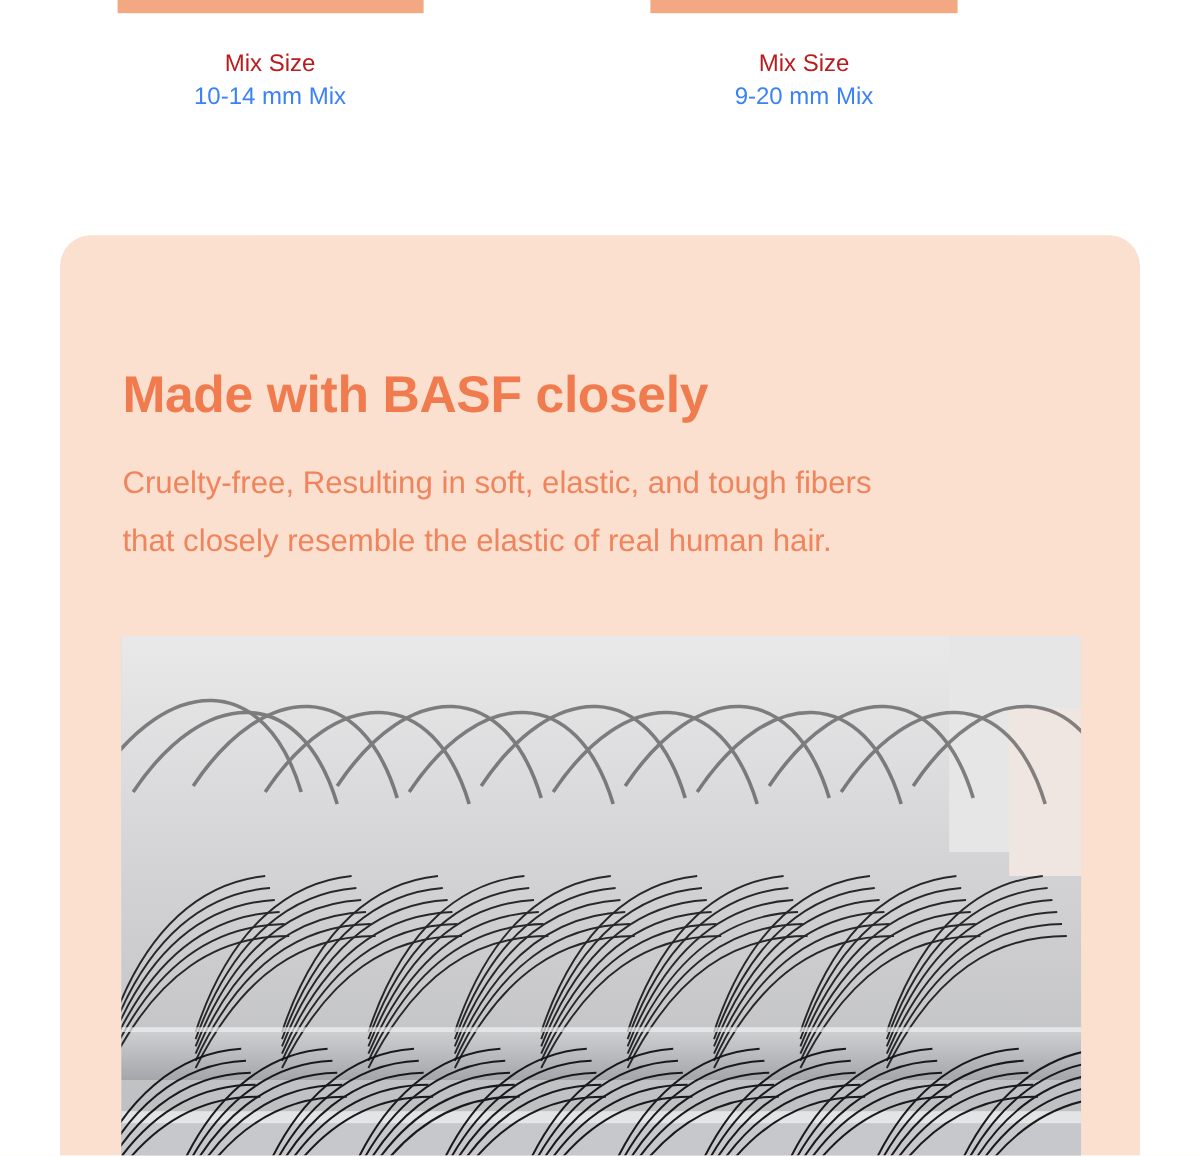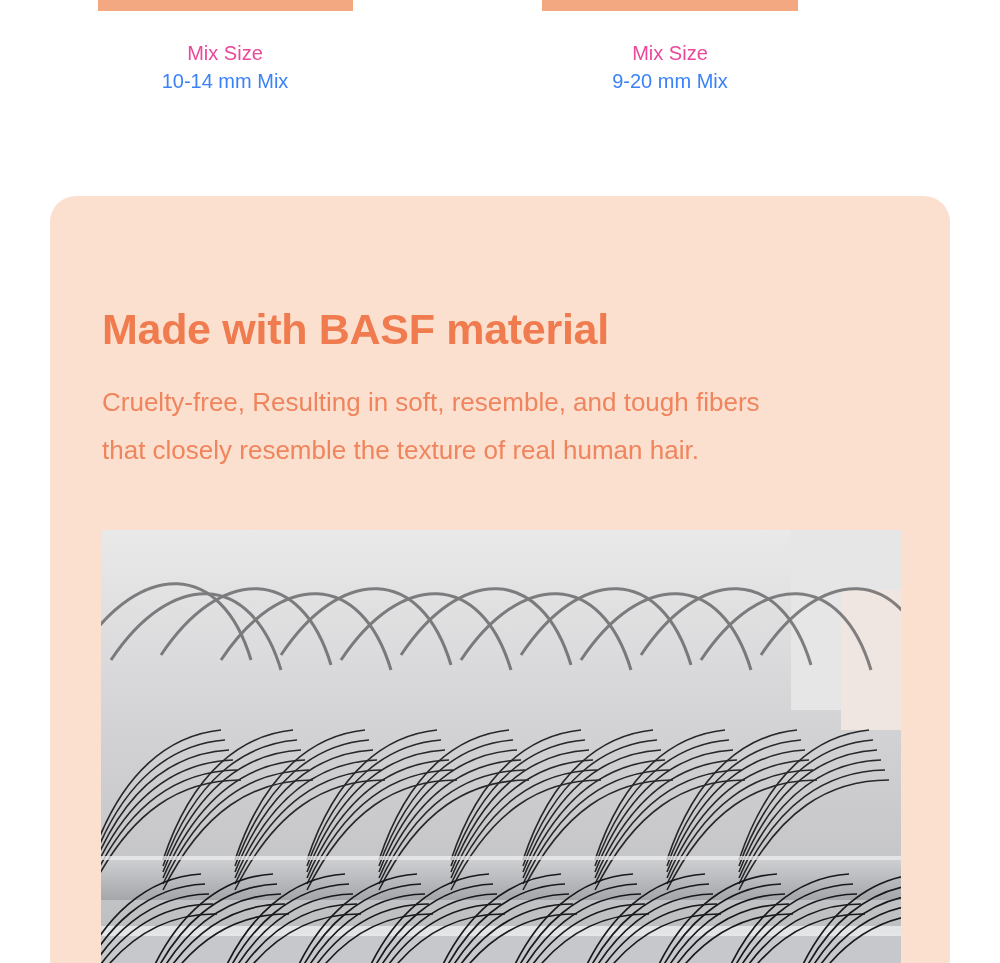--- a/index.html
+++ b/index.html
@@ -39,21 +39,21 @@
     width: 255px;
     height: 11px;
     background: #f4a882;
     margin: 0 auto;
   }
   .spec-col.right .spec-bar { width: 256px; }
 
   .spec-label {
     margin-top: 28px;
     font-size: 20px;
-    color: #ec4899;
+    color: #b91c1c;
     line-height: 28px;
     font-family: "Liberation Sans", sans-serif;
   }
   .spec-value {
     font-size: 20px;
     color: #3b82f6;
     line-height: 28px;
   }
 
   
@@ -117,25 +117,25 @@
     <div class="spec-col right">
       <div class="spec-bar"></div>
       <div class="spec-label">Mix Size</div>
       <div class="spec-value">9-20 mm Mix</div>
     </div>
 
   </div>
 
   <div class="basf-panel">
 
-    <div class="basf-heading">Made with BASF material</div>
+    <div class="basf-heading">Made with BASF closely</div>
 
     <div class="basf-sub">
-      <div>Cruelty-free, Resulting in soft, resemble, and tough fibers</div>
-      <div>that closely resemble the texture of real human hair.</div>
+      <div>Cruelty-free, Resulting in soft, elastic, and tough fibers</div>
+      <div>that closely resemble the elastic of real human hair.</div>
     </div>
 
     <div class="photo">
       <svg width="800" height="456" viewBox="0 0 800 456" xmlns="http://www.w3.org/2000/svg" aria-hidden="true">
         <defs>
           <linearGradient id="bgGrad" x1="0" y1="0" x2="0" y2="1">
             <stop offset="0%" stop-color="#e9e9ea"></stop>
             <stop offset="45%" stop-color="#d2d2d4"></stop>
             <stop offset="100%" stop-color="#b9babd"></stop>
           </linearGradient>

